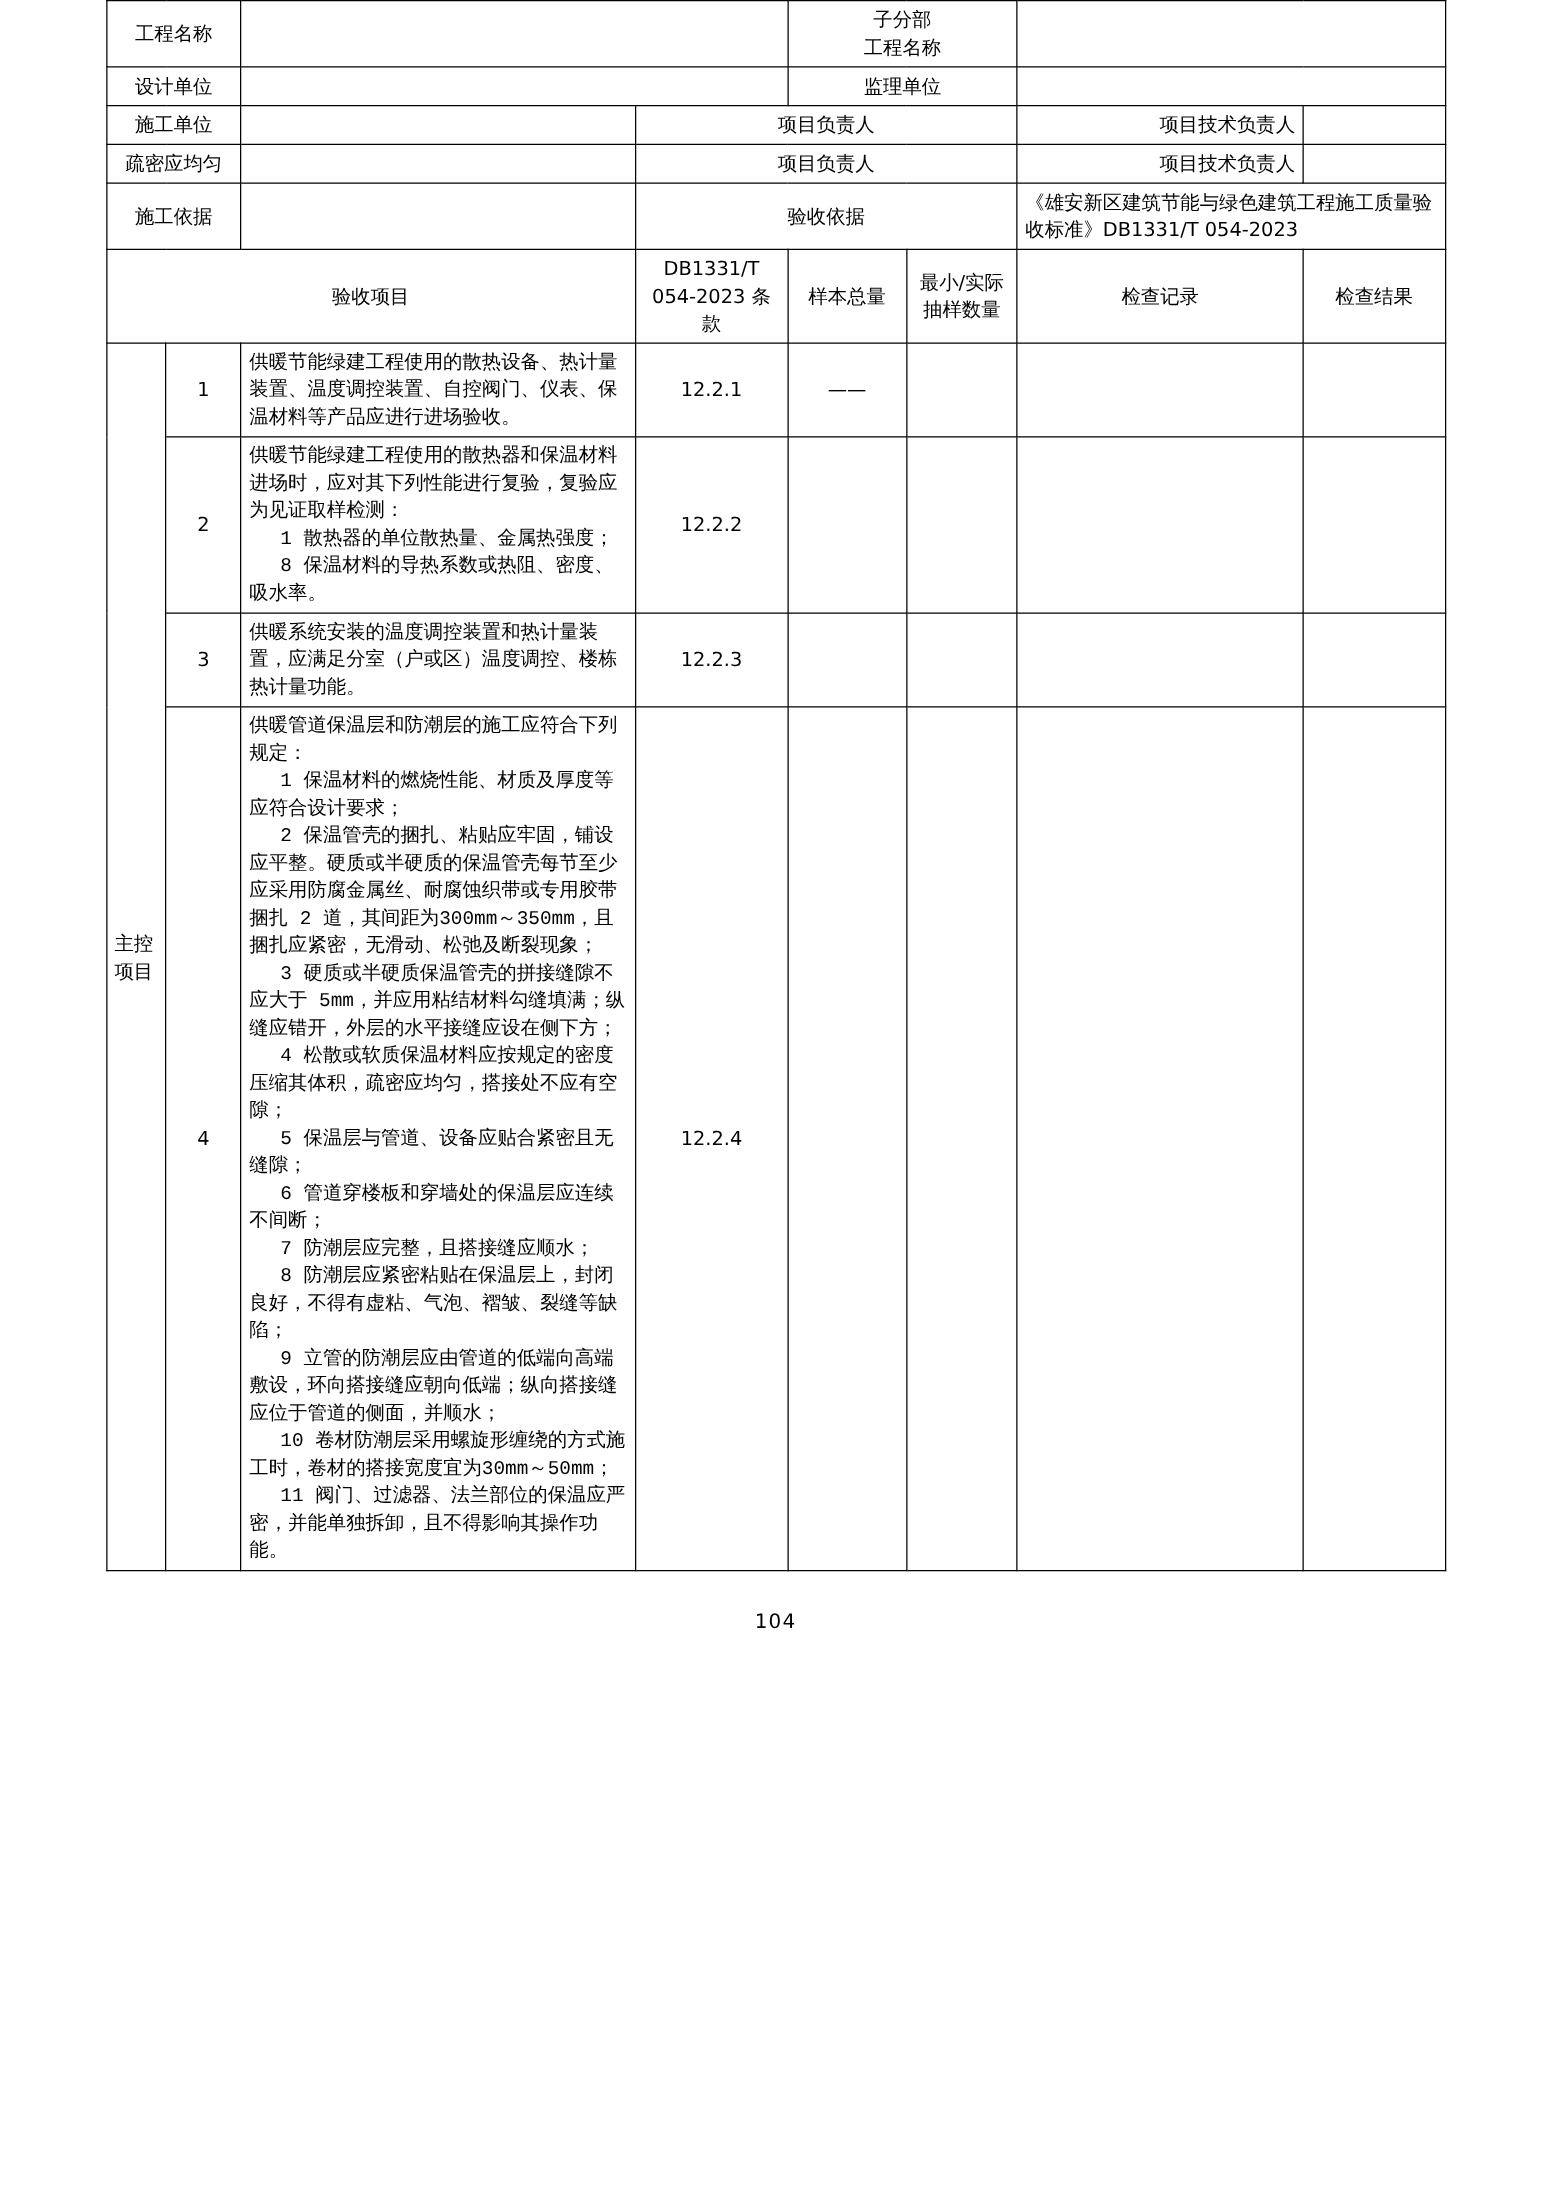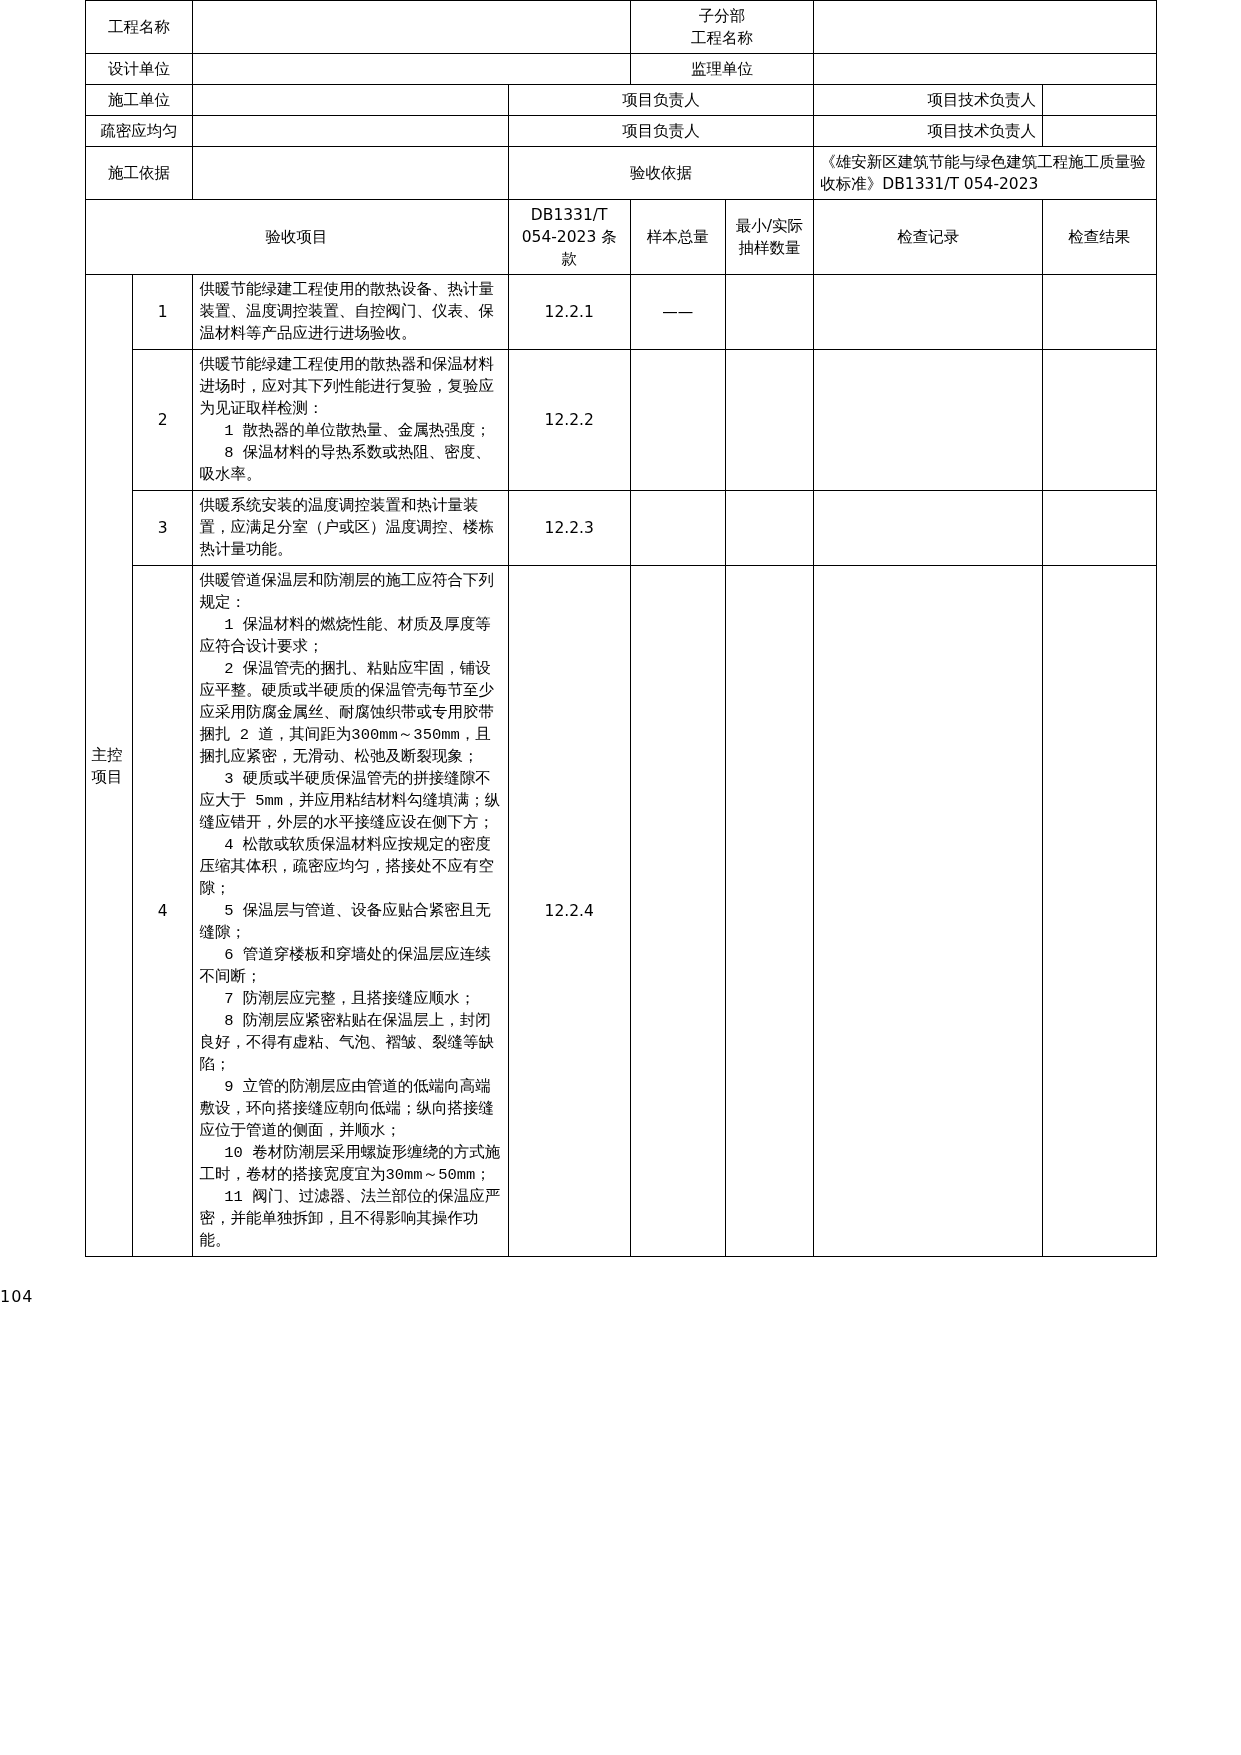--- a/index.html
+++ b/index.html
@@ -60,20 +60,21 @@
   .vert {
     line-height: 1.35;
     font-size: 15.5px;
   }
   .basis {
     text-align: left;
     line-height: 1.45;
     padding: 5px 8px;
   }
   .pageno {
+    text-align: center;
     font-size: 16px;
     margin-top: 30px;
     letter-spacing: 1px;
   }
   .nowrap-c { text-align: right; white-space: nowrap; }
 </style>
 </head>
 <body>
 
 <div class="page">

